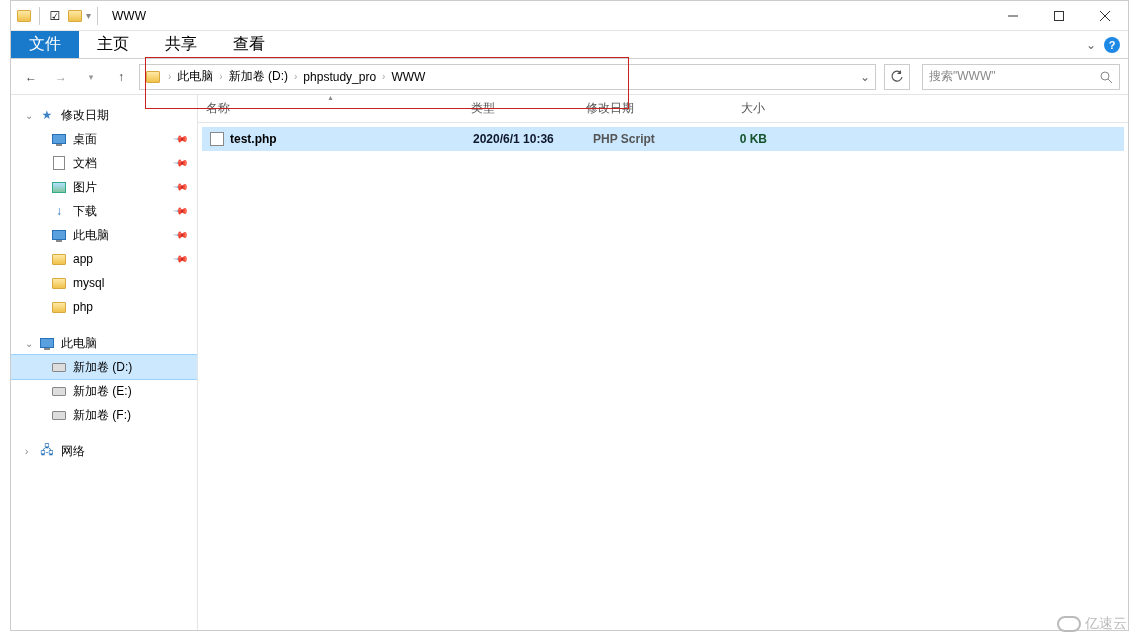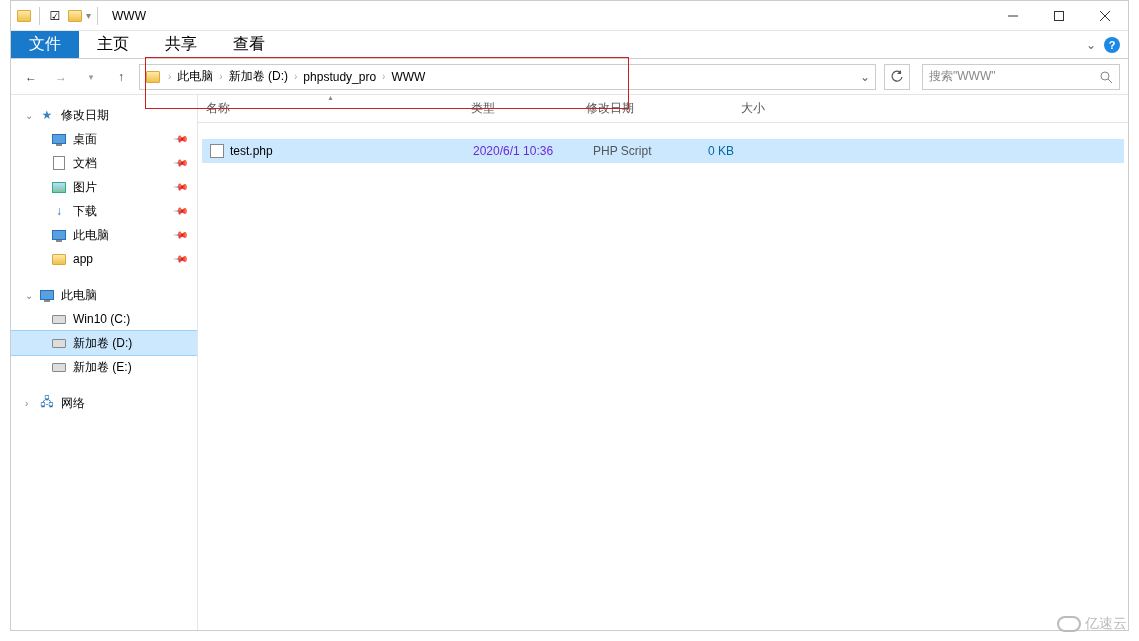--- a/index.html
+++ b/index.html
@@ -63,26 +63,26 @@
     .content { flex: 1; display: flex; flex-direction: column; }
     .columns { height: 28px; display: flex; align-items: center; border-bottom: 1px solid #e5e5e5; color: #555; padding-left: 0; }
     .col { padding: 0 8px; display: flex; align-items: center; height: 100%; position: relative; }
     .col-name { width: 265px; }
     .col-date { width: 120px; }
     .col-type { width: 115px; }
     .col-size { width: 75px; justify-content: flex-end; }
     .sort-ind { position: absolute; top: -2px; left: 50%; transform: translateX(-50%); font-size: 8px; color: #888; }
     
     .files { flex: 1; padding: 4px 0; }
-    .file-row { height: 24px; display: flex; align-items: center; margin: 12px 4px; }
+    .file-row { height: 24px; display: flex; align-items: center; margin: 0 4px; font-weight: bold; }
     .file-row.selected { background: #cce8ff; }
     .f-name { width: 263px; display: flex; align-items: center; gap: 6px; padding-left: 8px; }
-    .f-date { width: 120px; padding: 0 8px; color: #6d28d9; }
+    .f-date { width: 120px; padding: 0 8px; color: #0f172a; }
     .f-type { width: 115px; padding: 0 8px; color: #555; }
-    .f-size { width: 75px; padding: 0 8px; text-align: left; color: #0369a1; }
+    .f-size { width: 75px; padding: 0 8px; text-align: right; color: #14532d; }
     .php-ico { width: 14px; height: 14px; border: 1px solid #888; background: #fff; position: relative; }
     
     .statusbar { height: 24px; border-top: 1px solid #e5e5e5; display: flex; align-items: center; padding: 0 10px; gap: 16px; color: #555; }
     
     .watermark { position: absolute; right: 12px; bottom: 8px; color: #bbb; font-size: 14px; display: flex; align-items: center; gap: 4px; }
     .wm-ico { width: 24px; height: 16px; border: 2px solid #bbb; border-radius: 10px; position: relative; }
   </style>
 </head>
 <body>
 
@@ -212,46 +212,58 @@
             <span>此电脑</span>
             <span class="pin">📌</span>
           </div>
         <div class="side-item child">
             <span class="ico">
               <span class="ico-folder"></span>
             </span>
             <span>app</span>
             <span class="pin">📌</span>
           </div>
+        <div class="side-item child">
+            <span class="ico">
+              <span class="ico-folder"></span>
+            </span>
+            <span>mysql</span>
+          </div>
+        <div class="side-item child">
+            <span class="ico">
+              <span class="ico-folder"></span>
+            </span>
+            <span>php</span>
+          </div>
       </div>
       <div class="side-group">
         <div class="side-item top">
           <span class="expand-arrow">⌄</span>
           <span class="ico">
               <span class="ico-monitor"></span>
             </span>
           <span>此电脑</span>
         </div>
-        <div class="side-item child">
+        <div class="side-item child selected">
             <span class="ico">
               <span class="ico-drive"></span>
             </span>
-            <span>Win10 (C:)</span>
-          </div>
-        <div class="side-item child selected">
+            <span>新加卷 (D:)</span>
+          </div>
+        <div class="side-item child">
             <span class="ico">
               <span class="ico-drive"></span>
             </span>
-            <span>新加卷 (D:)</span>
+            <span>新加卷 (E:)</span>
           </div>
         <div class="side-item child">
             <span class="ico">
               <span class="ico-drive"></span>
             </span>
-            <span>新加卷 (E:)</span>
+            <span>新加卷 (F:)</span>
           </div>
       </div>
       <div class="side-group">
         <div class="side-item top">
           <span class="expand-arrow">›</span>
           <span class="ico ico-net">🖧</span>
           <span>网络</span>
         </div>
       </div>
     </div>

